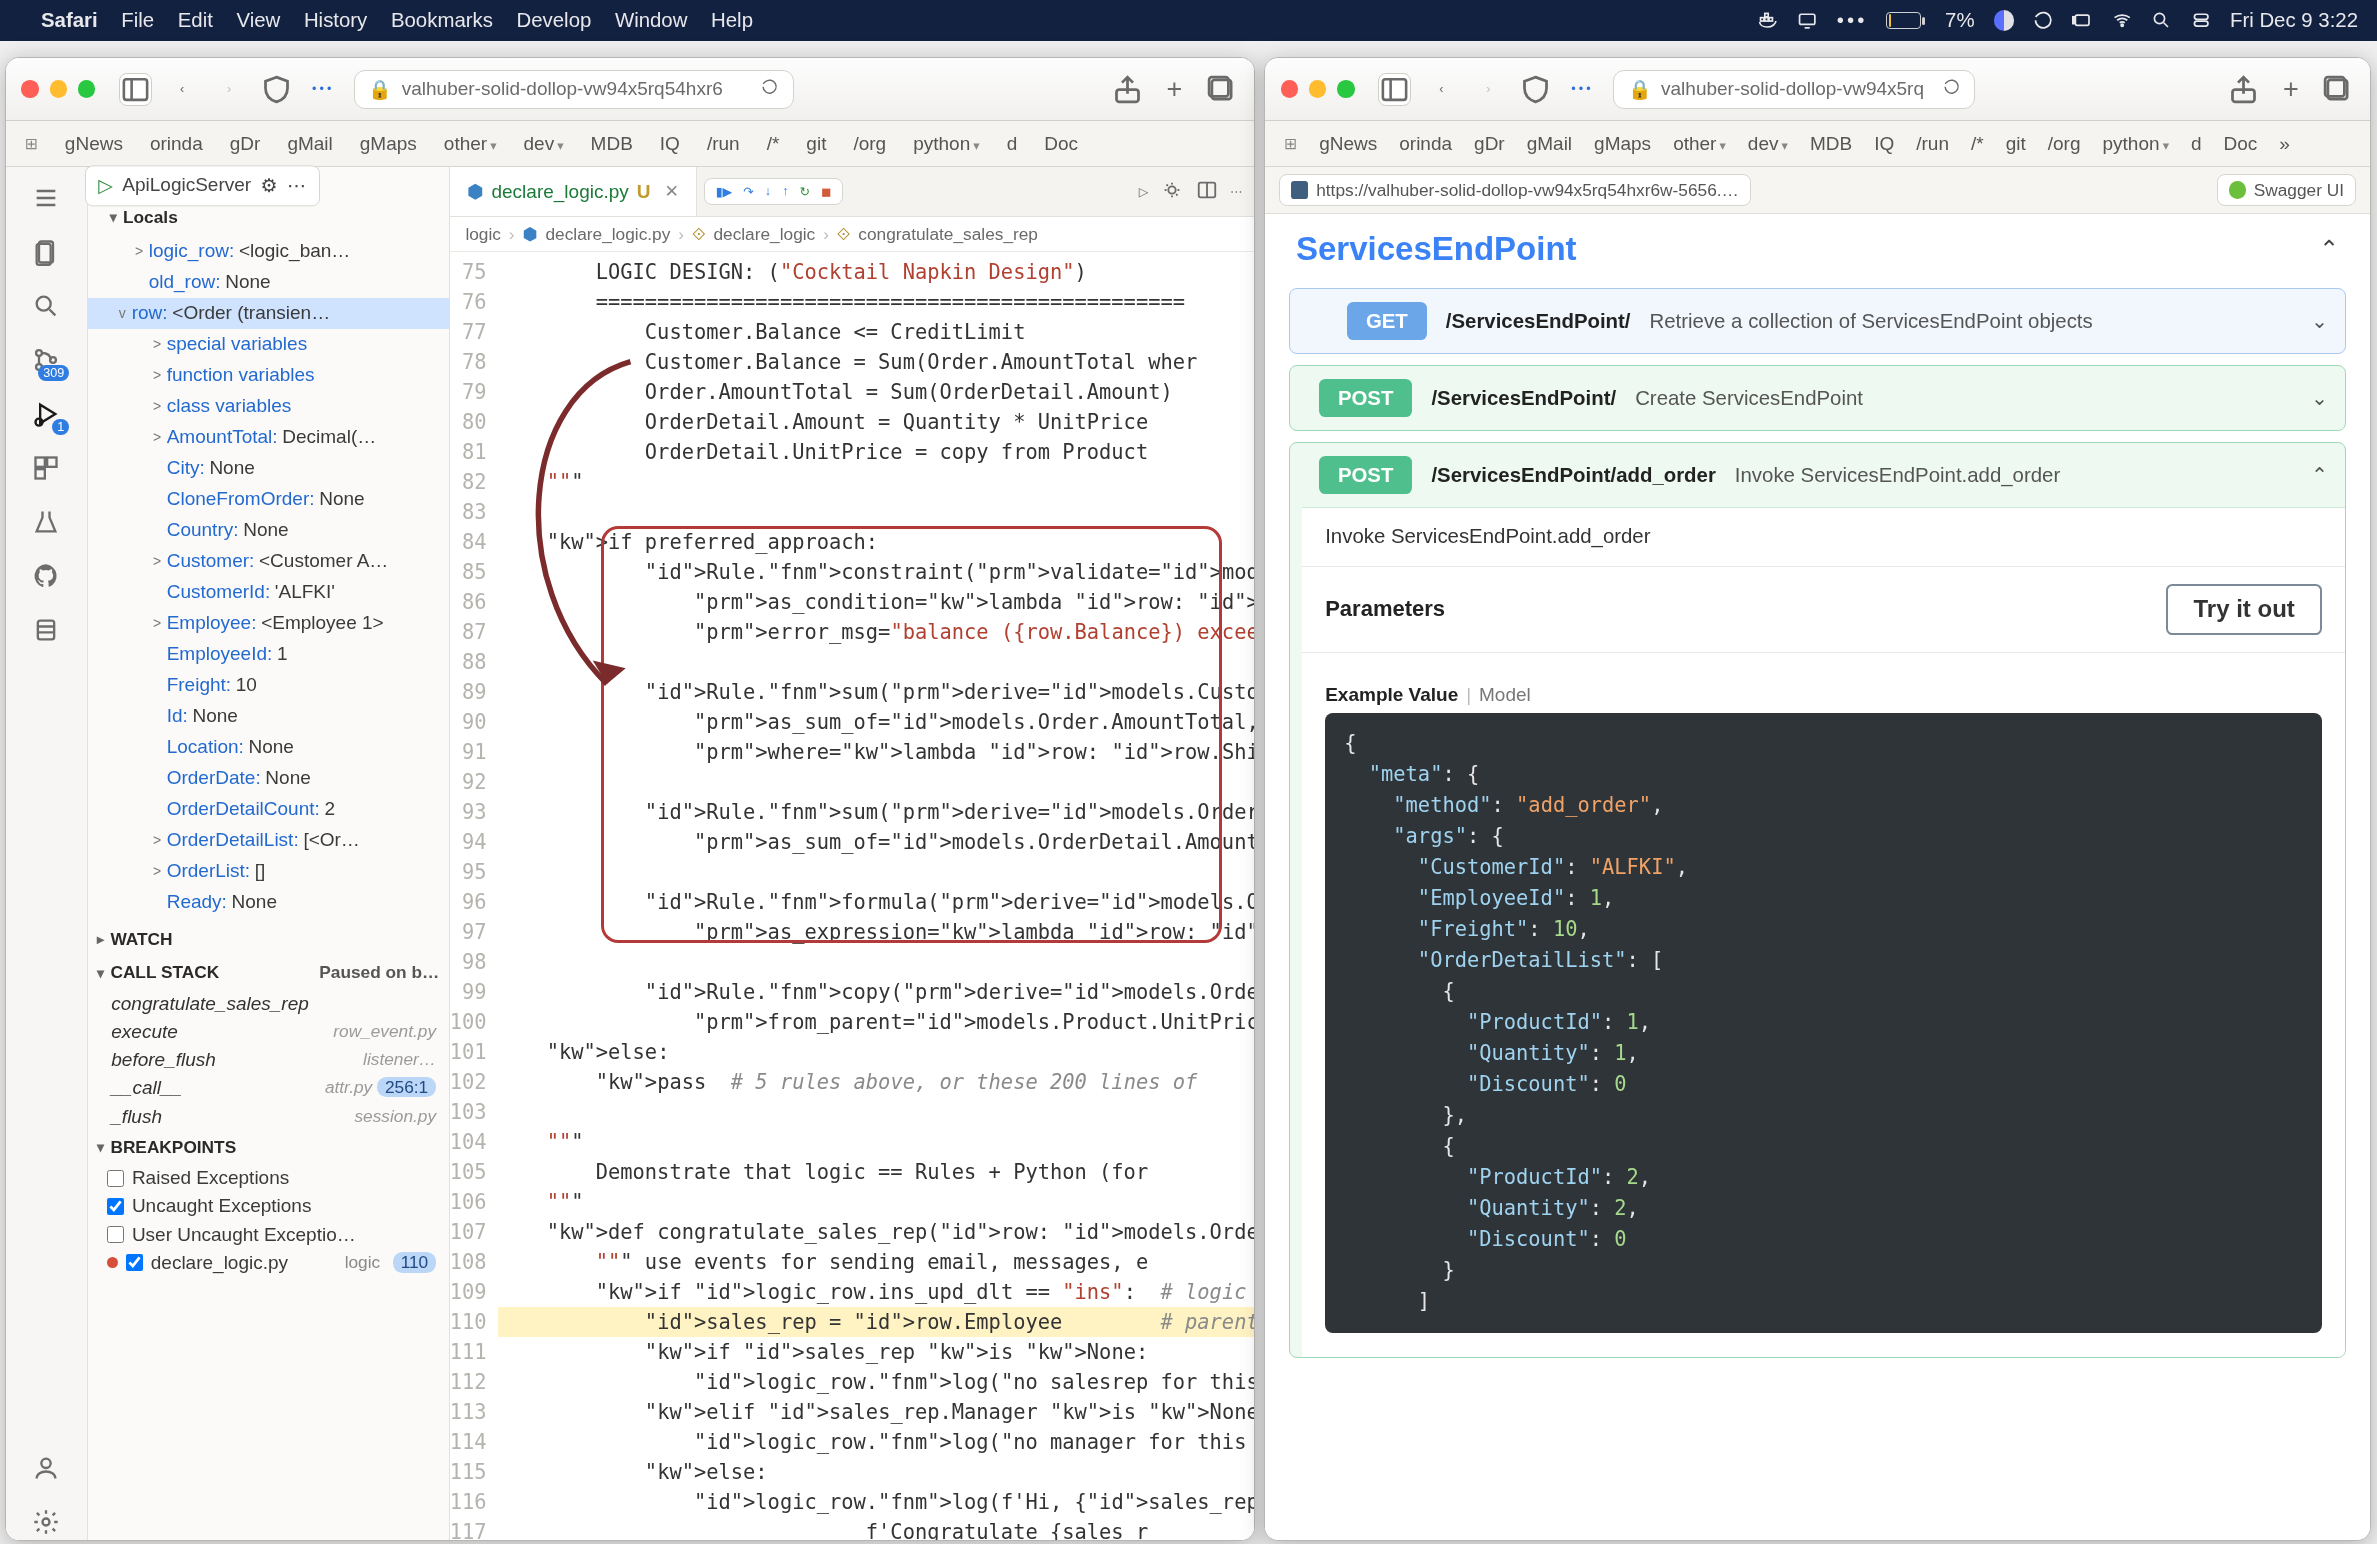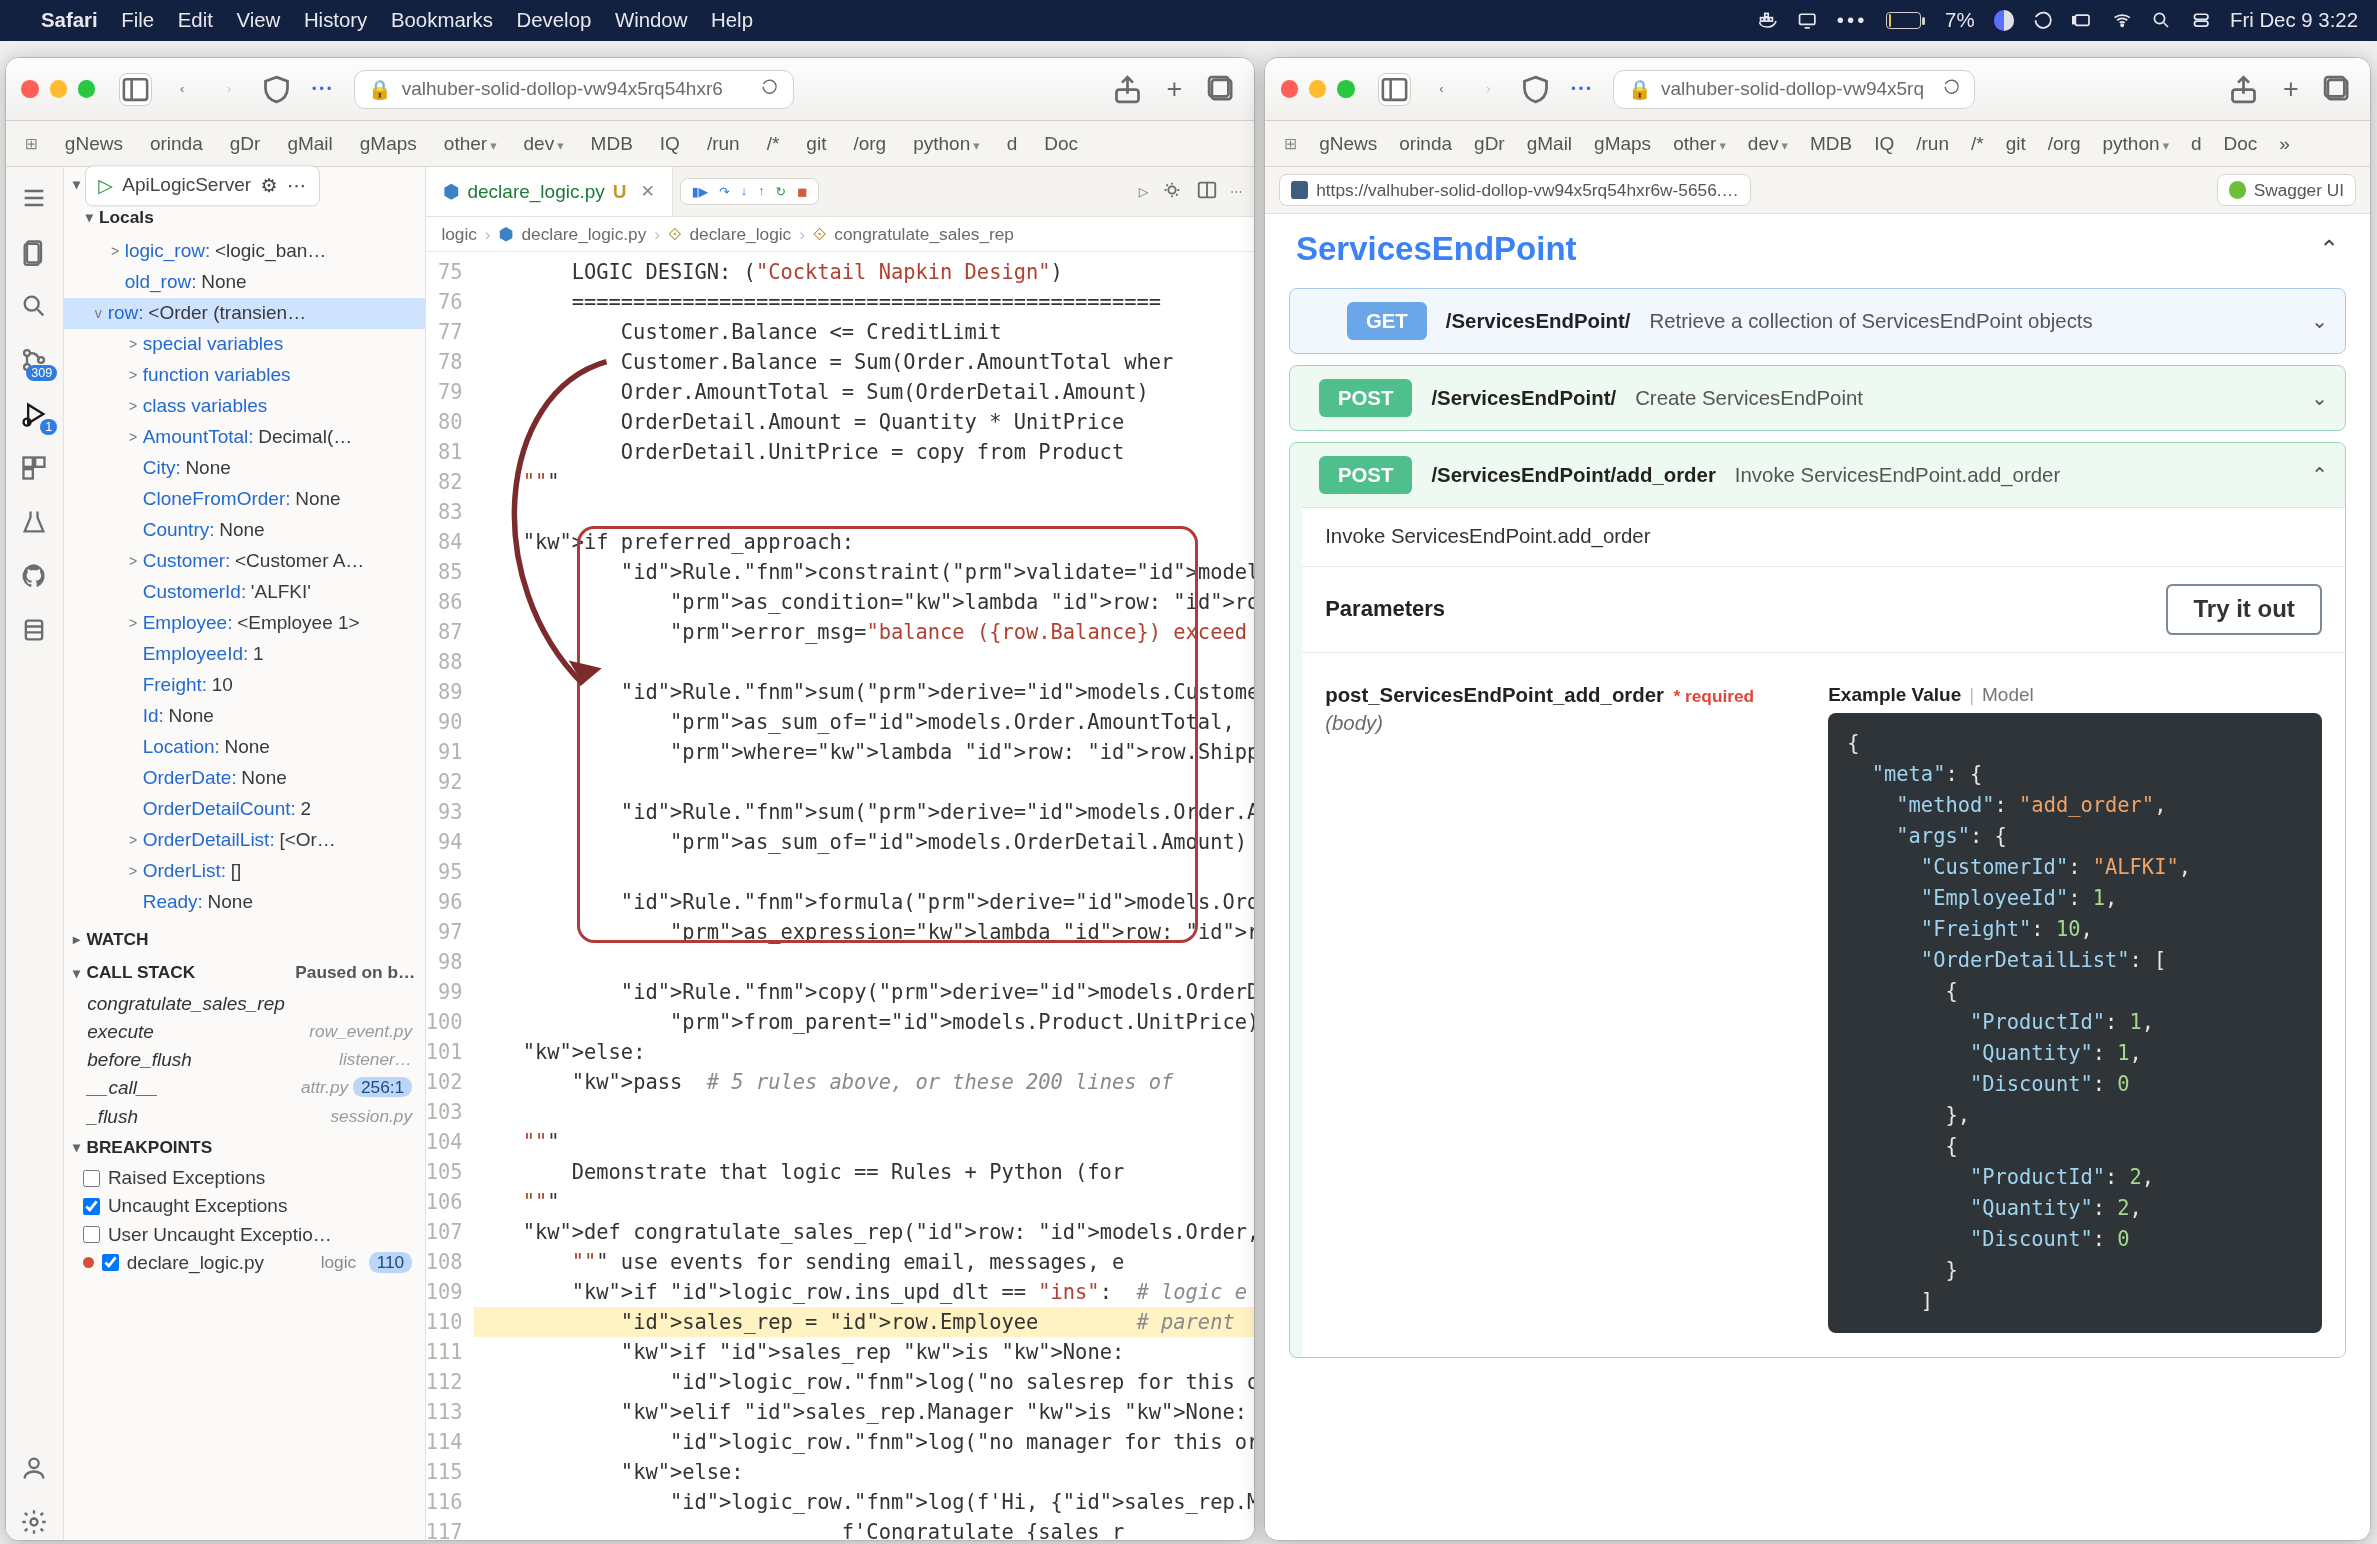--- a/index.html
+++ b/index.html
@@ -32,21 +32,21 @@
 
   .favbar{ height:46px; background:#f5f4f1; border-bottom:0.8px solid #d8d6d1; display:flex; align-items:center; gap:27px; padding:0 19px; font-size:19px; color:#555;}
   .favbar .grid{font-size:15.7px;color:#888;}
   .favbar .fav{cursor:default; white-space:nowrap;}
   .favbar .fav .caret{font-size:12.6px; margin-left:3.1px; color:#888;}
 
   
   #win-left { top:57px; left:4.7px; width:1250px; height:1484px; }
   #win-left .addr .pill{ width:440px; }
   .vscode { position:relative; width:100%; height:calc(100% - 63px - 46px); background:#fdfdfd; display:flex; }
-  .activitybar { width:58px; background:#f7f6f4; border-right:0.8px solid #e3e1dc; display:flex; flex-direction:column; align-items:center; padding-top:12.6px; gap:18px; color:#6d6d6d;}
+  .activitybar { width:82px; background:#f7f6f4; border-right:0.8px solid #e3e1dc; display:flex; flex-direction:column; align-items:center; padding-top:12.6px; gap:18px; color:#6d6d6d;}
   .activitybar .ab-item{ width:36px; height:36px; display:flex; align-items:center; justify-content:center; position:relative;}
   .activitybar .ab-item.active{ color:#1a1a1a; }
   .activitybar .badge{position:absolute; bottom:-3.1px; right:-4.7px; background:#2f7de0; color:#fff; font-size:12.6px; padding:0.8px 4.7px; border-radius:7.9px;}
   .activitybar .ab-spacer{flex:1;}
   .activitybar svg{width:28px;height:28px;}
 
   .sidebar { width:362px; border-right:0.8px solid #e3e1dc; background:#fbfaf8; font-size:19px; color:#3a3a3a; overflow:hidden auto;}
   .section-hdr{display:flex;align-items:center;gap:6.3px;padding:6.3px 9.4px;font-weight:700;font-size:17.3px;color:#2a2a2a;}
   .section-hdr .chev{font-size:14px;color:#666;}
   .tree{padding:1.6px 0 4.7px 0;}
@@ -772,24 +772,20 @@
             <span class="chev">⌃</span>
           </div>
           <div class="opbody">
             <div class="subtitle">Invoke ServicesEndPoint.add_order</div>
             <div class="params-bar">
               <span class="lbl">Parameters</span>
               <button class="tryout">Try it out</button>
             </div>
             <div class="param-table">
               <div class="param-row">
-                <div class="c1">
-                  <div><span class="param-name">post_ServicesEndPoint_add_order</span><span class="param-req"> * required</span></div>
-                  <div class="param-type">(body)</div>
-                </div>
                 <div class="c2">
                   <div class="desc-tabs"><span class="sel">Example Value</span><span class="sep">|</span><span>Model</span></div>
                   <div class="json-blk">{
   <span class="jk">"meta"</span>: {
     <span class="jk">"method"</span>: <span class="js">"add_order"</span>,
     <span class="jk">"args"</span>: {
       <span class="jk">"CustomerId"</span>: <span class="js">"ALFKI"</span>,
       <span class="jk">"EmployeeId"</span>: <span class="jn">1</span>,
       <span class="jk">"Freight"</span>: <span class="jn">10</span>,
       <span class="jk">"OrderDetailList"</span>: [

